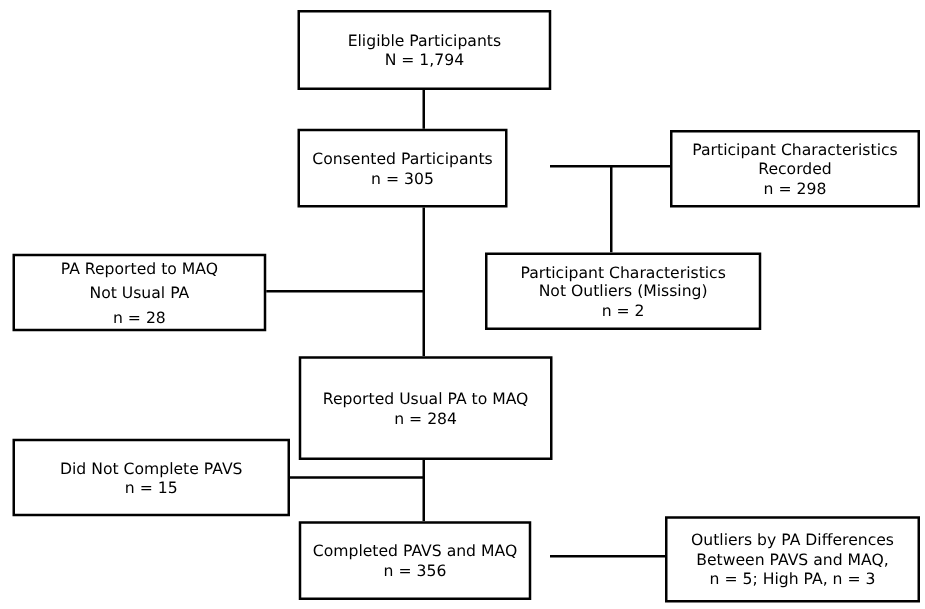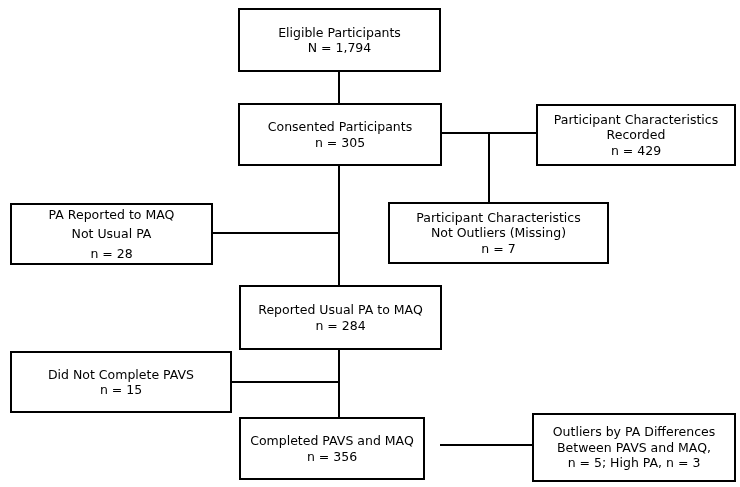--- a/index.html
+++ b/index.html
@@ -43,44 +43,44 @@
   <div class="line h" style="left:211px; top:232px; width:128px;"></div>
   <div class="line v" style="left:338px; top:349px; height:68px;"></div>
   <div class="line h" style="left:211px; top:381px; width:128px;"></div>
   <div class="line h" style="left:440px; top:444px; width:92px;"></div>
 
   <div class="box" style="left:238px; top:8px; width:203px; height:64px;">
     <span>Eligible Participants</span>
     <span>N = 1,794</span>
   </div>
 
-  <div class="box" style="left:238px; top:103px; width:204px; height:63px;">
+  <div class="box" style="left:238px; top:103px; width:168px; height:63px;">
     <span>Consented Participants</span>
     <span>n = 305</span>
   </div>
 
   <div class="box" style="left:536px; top:104px; width:200px; height:62px;">
     <span>Participant Characteristics</span>
     <span>Recorded</span>
-    <span>n = 429</span>
+    <span>n = 298</span>
   </div>
 
   <div class="box" style="left:10px; top:203px; width:203px; height:62px;justify-content:space-between;">
     <span>PA Reported to MAQ</span>
     <span>Not Usual PA</span>
     <span>n = 28</span>
   </div>
 
   <div class="box" style="left:388px; top:202px; width:221px; height:62px;">
     <span>Participant Characteristics</span>
     <span>Not Outliers (Missing)</span>
-    <span>n = 7</span>
+    <span>n = 2</span>
   </div>
 
-  <div class="box" style="left:239px; top:285px; width:203px; height:65px;">
+  <div class="box" style="left:239px; top:285px; width:203px; height:83px;">
     <span>Reported Usual PA to MAQ</span>
     <span>n = 284</span>
   </div>
 
   <div class="box" style="left:10px; top:351px; width:222px; height:62px;">
     <span>Did Not Complete PAVS</span>
     <span>n = 15</span>
   </div>
 
   <div class="box" style="left:239px; top:417px; width:186px; height:63px;">

